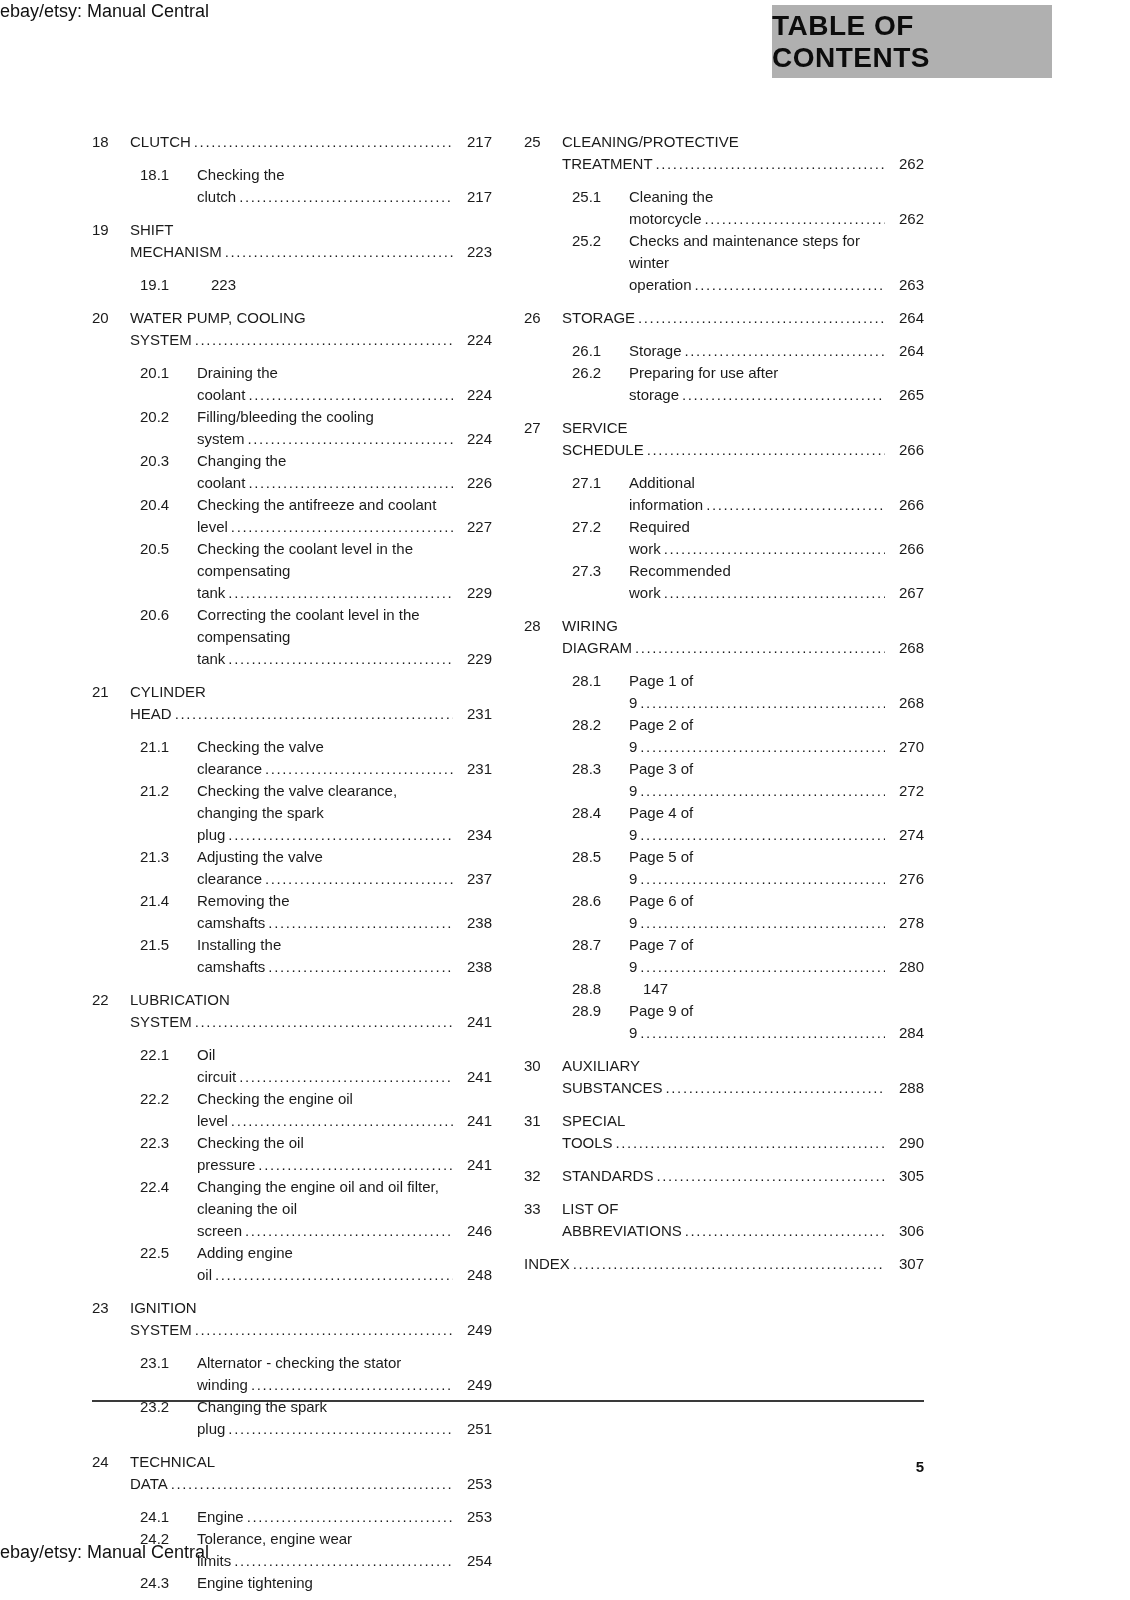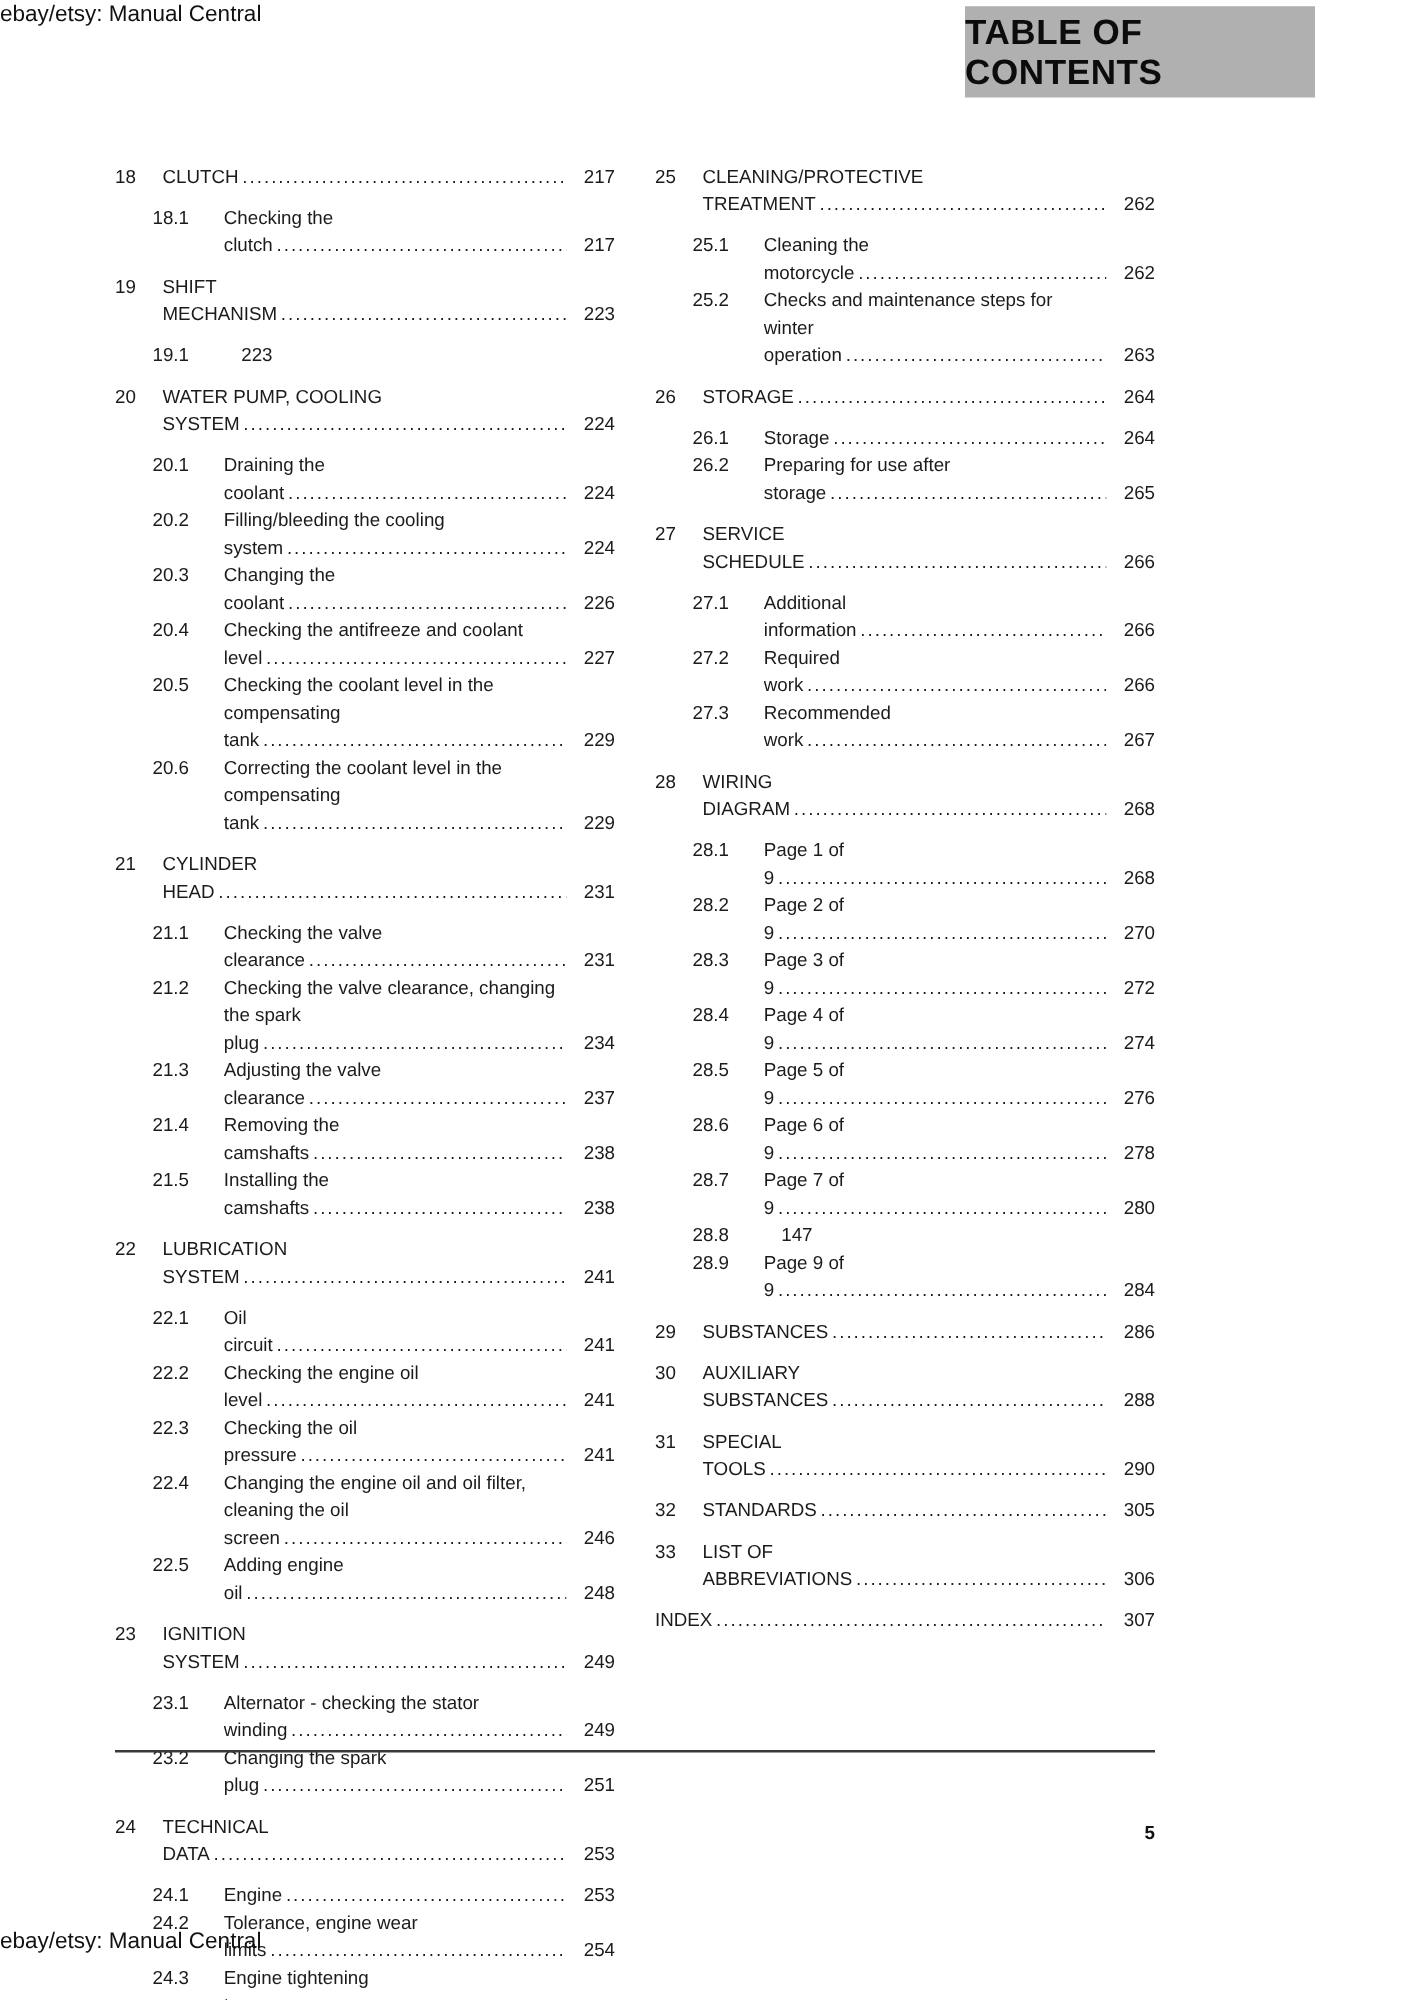--- a/index.html
+++ b/index.html
@@ -25,21 +25,21 @@
     font-size: 28px; font-weight: 700; letter-spacing: 0.5px; color: #0c0c0c;
   }
   .toc {
     position: absolute; top: 131px; left: 92px; width: 832px;
     display: flex; gap: 32px;
   }
   .col { width: 400px; }
   .entry { display: flex; font-size: 15px; line-height: 22px; }
   .entry .num { flex: none; }
   .chapter .num { width: 38px; }
-  .section .num { margin-left: 30px; width: 57px; }
+  .section .num { margin-left: 48px; width: 57px; }
   .tw { flex: 1 1 auto; min-width: 0; overflow: hidden; }
   .tw::after {
     content: "................................................................................................................................................";
     letter-spacing: 1.6px; padding-left: 3px;
   }
   .page { flex: none; width: 34px; text-align: right; align-self: flex-end; margin-left: 5px; }
   .chapter { margin-top: 11px; margin-bottom: 11px; }
   .col .chapter:first-child { margin-top: 0; }
   .footer-rule {
     position: absolute; top: 1400px; left: 92px; width: 832px;
@@ -304,25 +304,20 @@
       <div class="entry section">
         <span class="num">28.8</span>
         <span class="page">147</span>
       </div>
       <div class="entry section">
         <span class="num">28.9</span>
         <span class="tw">Page 9 of 9</span>
         <span class="page">284</span>
       </div>
       <div class="entry chapter">
-        <span class="num">29</span>
-        <span class="tw">SUBSTANCES</span>
-        <span class="page">286</span>
-      </div>
-      <div class="entry chapter">
         <span class="num">30</span>
         <span class="tw">AUXILIARY SUBSTANCES</span>
         <span class="page">288</span>
       </div>
       <div class="entry chapter">
         <span class="num">31</span>
         <span class="tw">SPECIAL TOOLS</span>
         <span class="page">290</span>
       </div>
       <div class="entry chapter">

